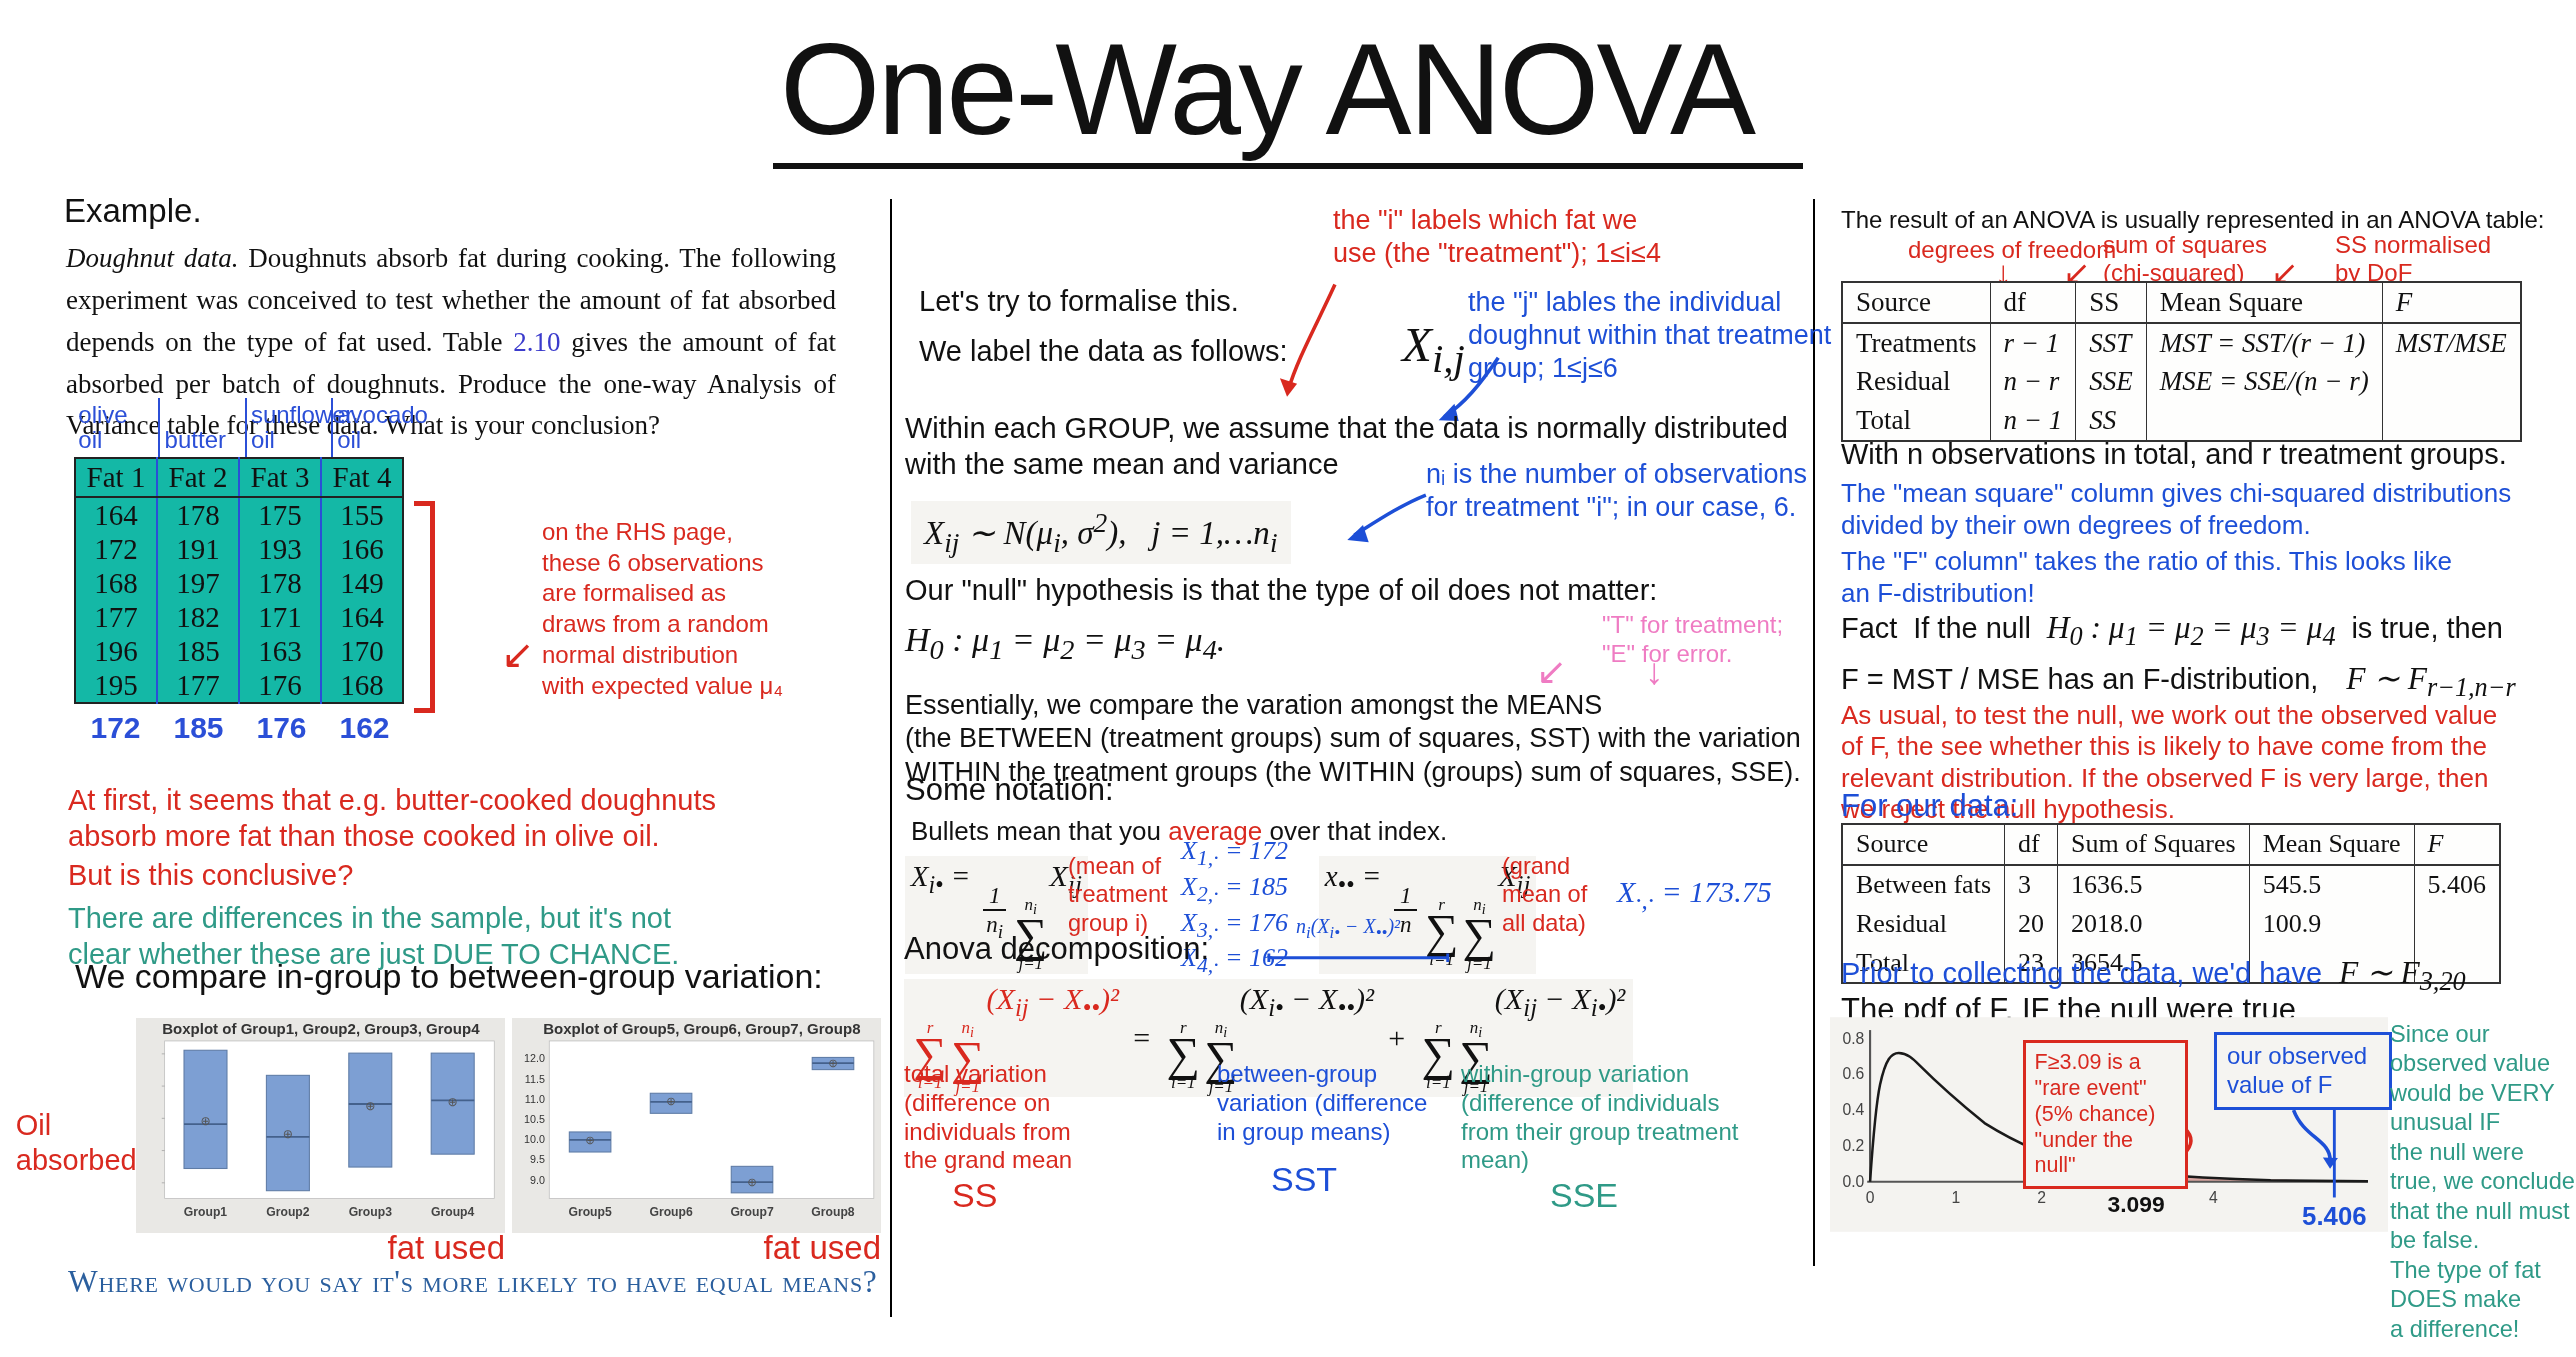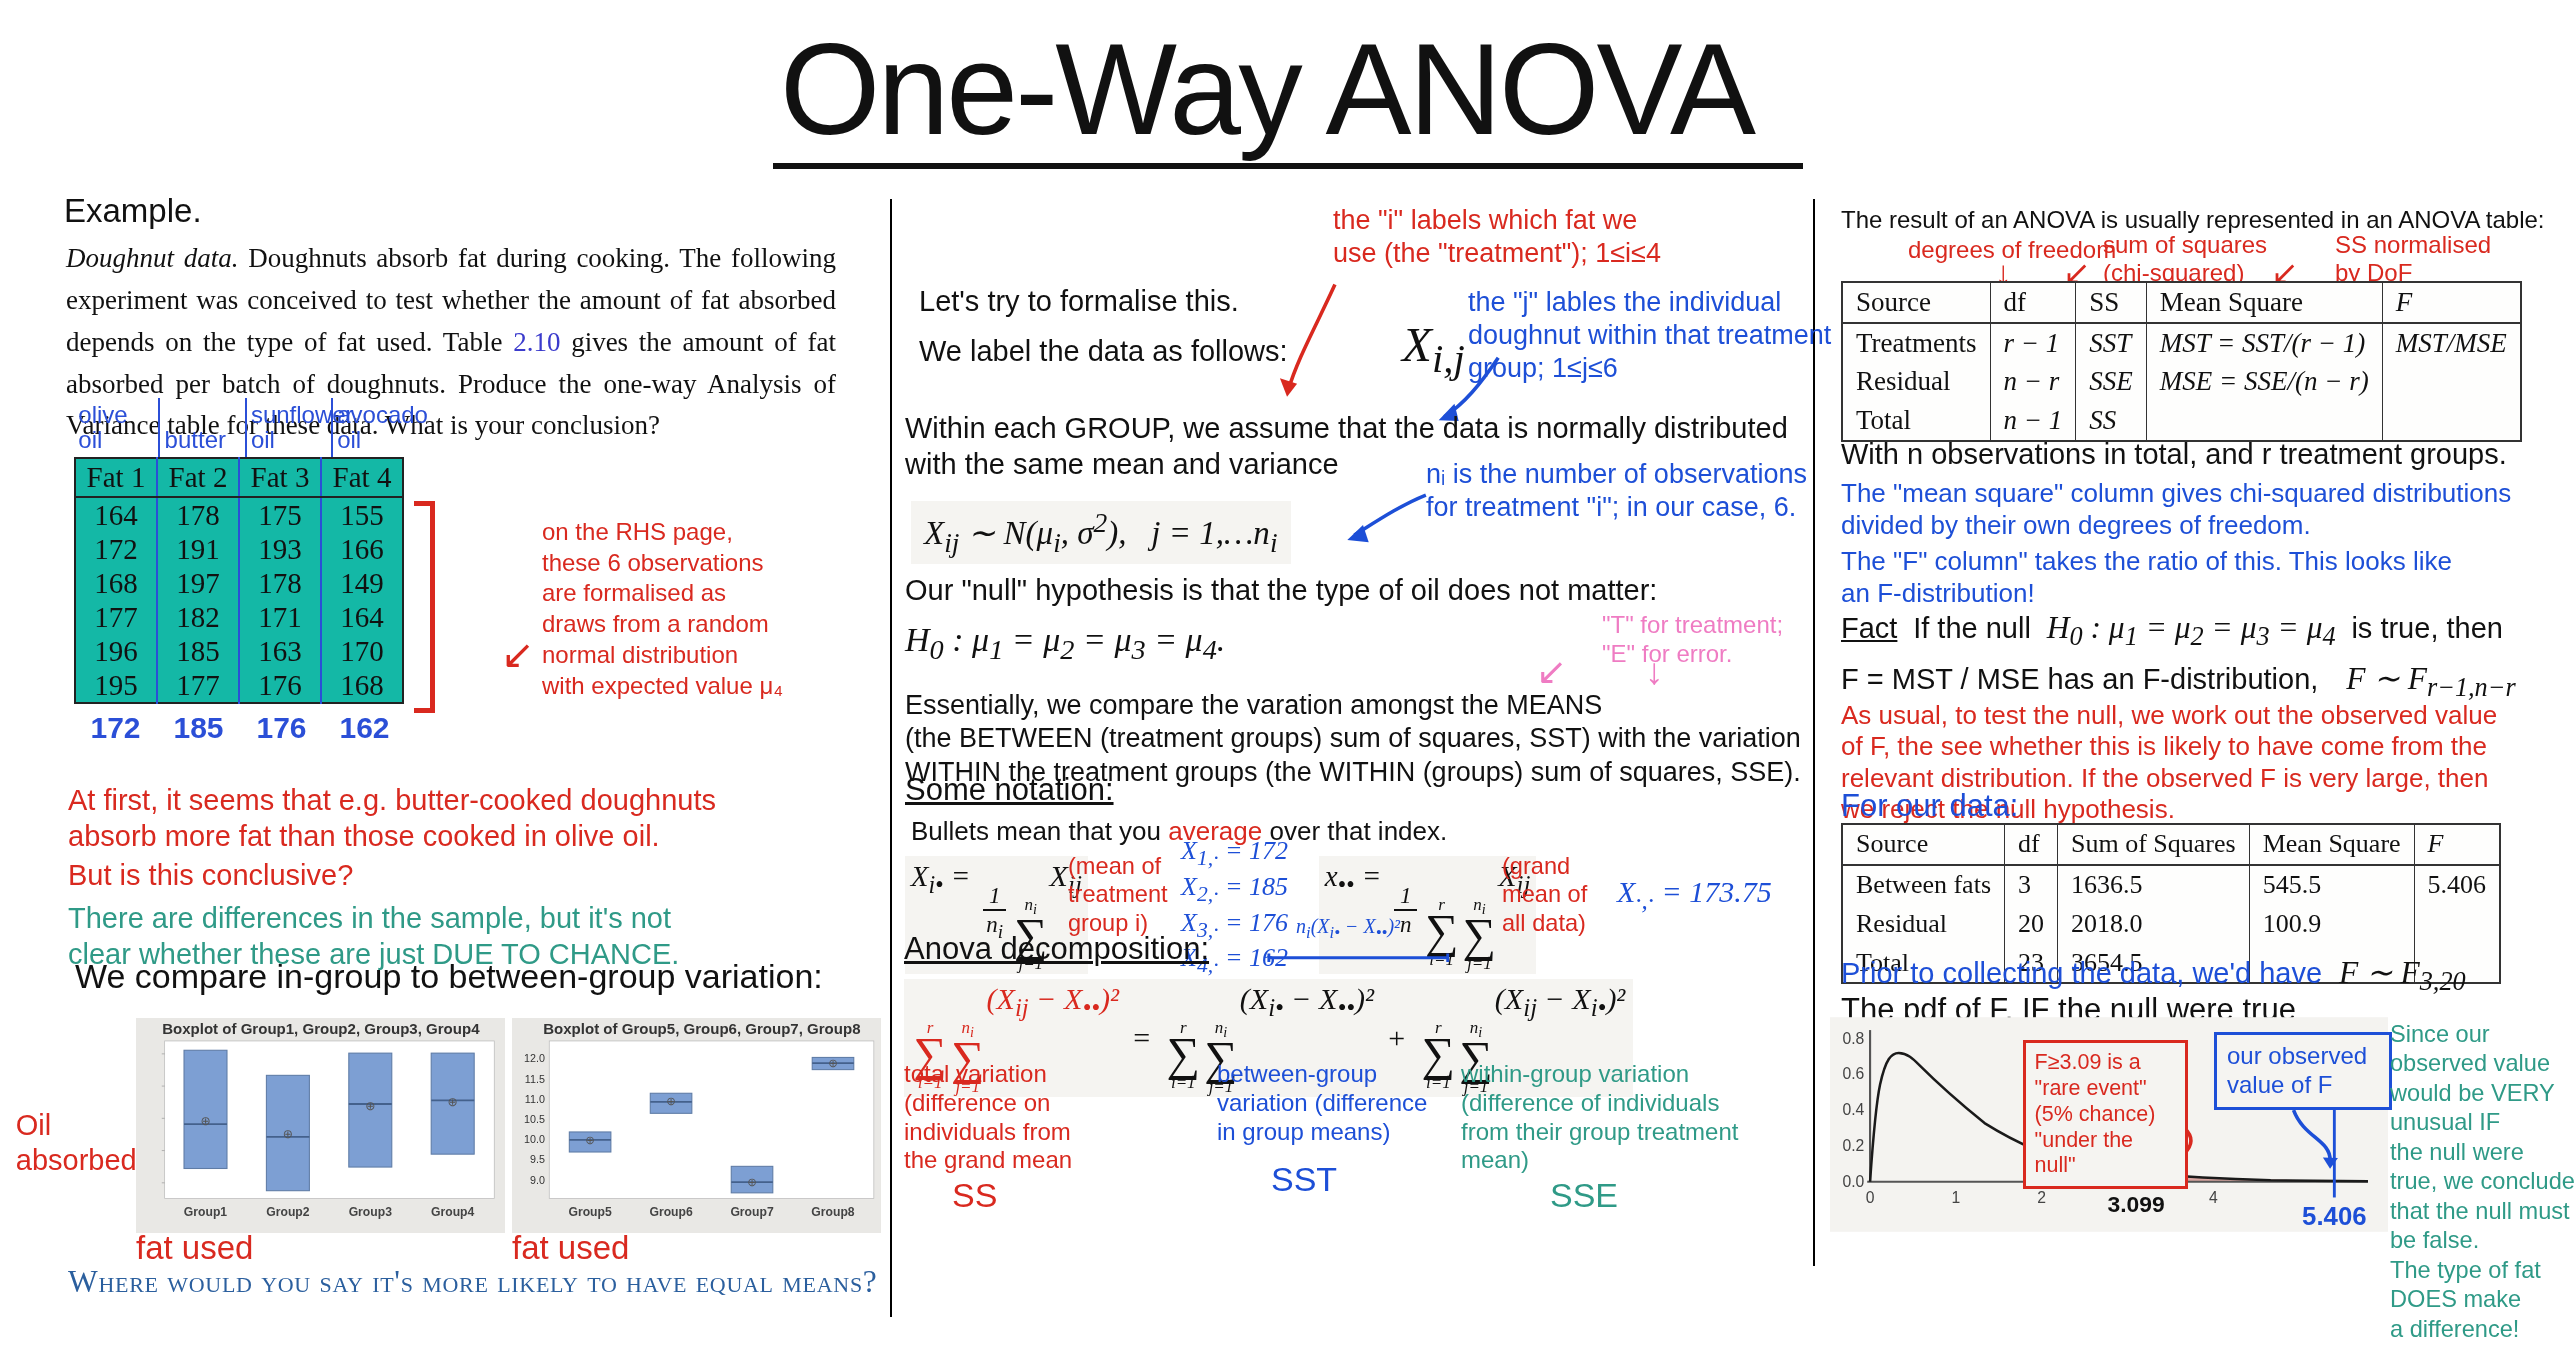--- a/index.html
+++ b/index.html
@@ -6,22 +6,22 @@
   #page{position:relative;width:2576px;height:1357px;background:#fff;overflow:hidden}
   .abs{position:absolute}
   .serif{font-family:"Liberation Serif",serif}
   .it{font-style:italic}
   .pre{white-space:pre-line}
   .red{color:#d9291f}
   .blue{color:#1d4fd7}
   .teal{color:#2f9a87}
   .pink{color:#ef7cc3}
   .dark{color:#111}
-  .center{text-align:left}
-  .underline{text-decoration:underline}
+  .center{text-align:right}
+  .underline{}
   
   #title-wrap{left:0;top:21.5px;width:2576px;text-align:center}
   #title{display:inline-block;font-size:129px;letter-spacing:-2.9px;border-bottom:6.4px solid #111;padding:0 50px 5.7px 7.2px;line-height:1.05}
   .vdiv{width:2.1px;background:#000}
   
   .fatLabels{display:flex;font-size:24px;color:#2b4fd7;line-height:1.03}
   .fatLabels>div{width:80px;border-right:2.9px solid #2b4fd7;display:flex;align-items:flex-end;padding:0 0 4.3px 4.3px;white-space:pre-line}
   .fatLabels>div:last-child{border-right:none}
   .fatTable{border-collapse:collapse;border:2.1px solid #222;font-family:"Liberation Serif",serif;font-size:29px;background:#14b8a6}
   .fatTable td{width:80px;height:34px;text-align:center;border-right:2.9px solid #2b4fd7;padding:0}

